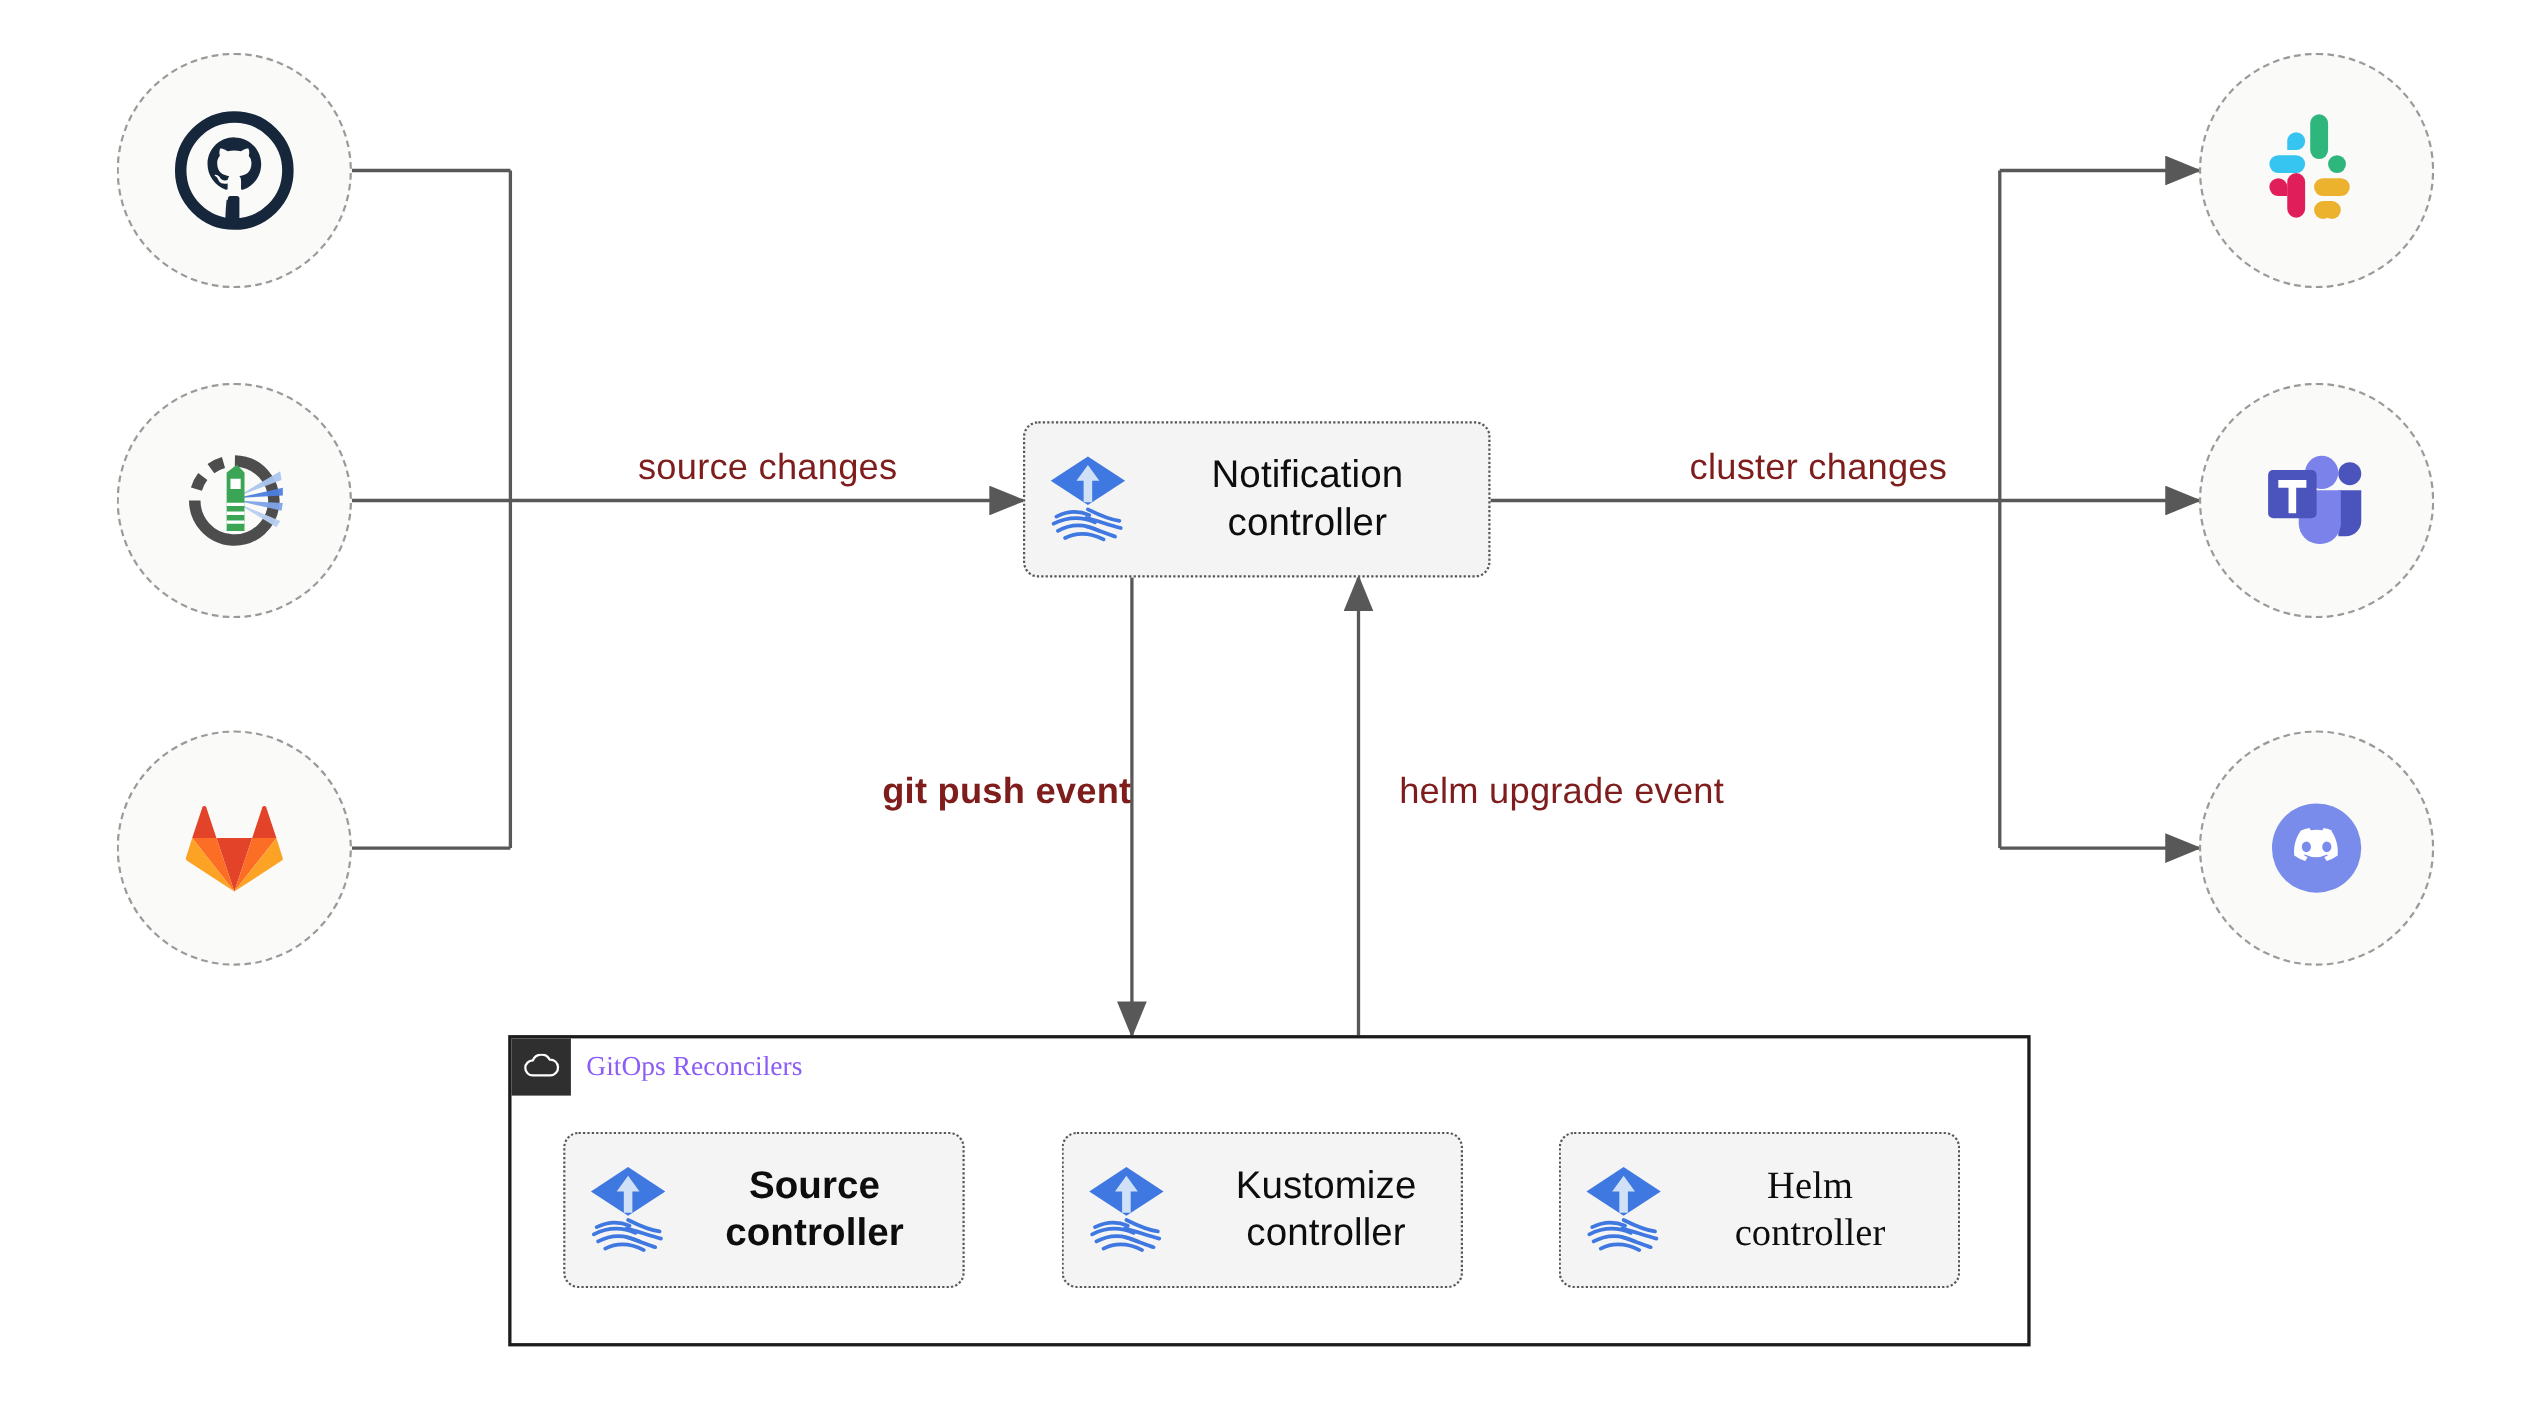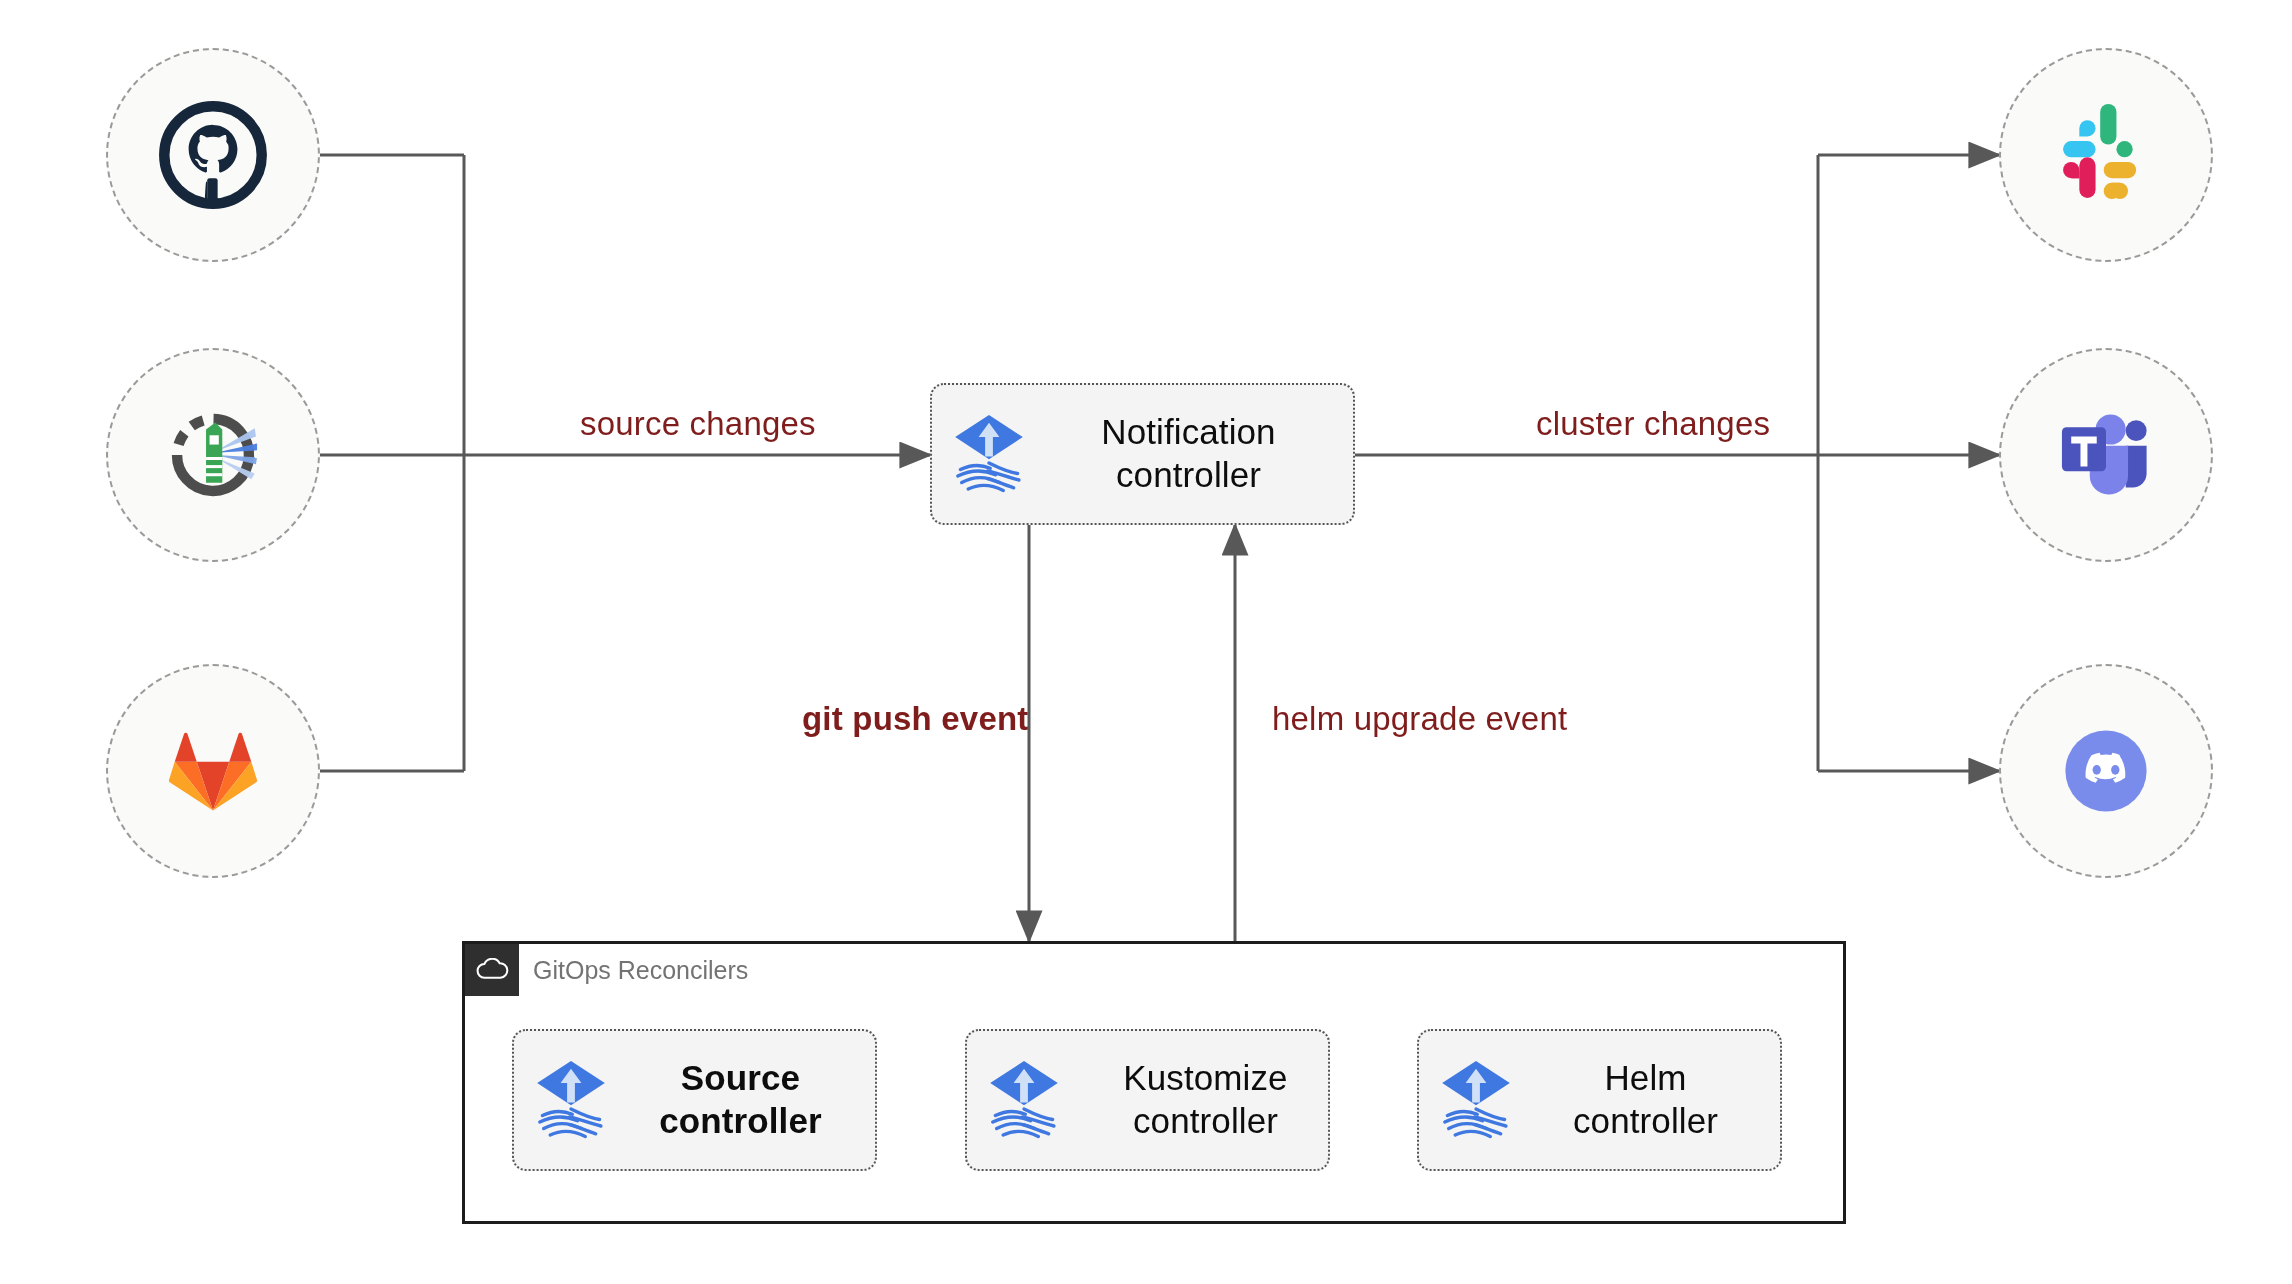--- a/index.html
+++ b/index.html
@@ -57,22 +57,23 @@
     height:52px; display:flex; align-items:stretch;
   }
   #gitops-badge{
     width:54px; height:52px;
     background:#2f2f2f;
     display:flex; align-items:center; justify-content:center;
   }
   #gitops-title{
     display:flex; align-items:center;
     padding-left:14px;
-    font-size:25px; color:#737373;
+    font-size:25px; color:#8b5cf6;
     white-space:nowrap;
+    font-family:Liberation Serif, serif;
   }
 
   
   .edge-label{
     position:absolute;
     font-size:33px;
     color:#7f1d1d;
     white-space:nowrap;
     letter-spacing:.2px;
   }
@@ -257,21 +258,21 @@
         <path d="M14 60 C22 56, 31 56, 41 61"></path>
         <path d="M30 40 C36 43, 44 47, 52 48"></path>
         <path d="M29 46 C37 48, 45 51, 53 53"></path>
         <path d="M29 52 C36 54, 43 57, 49 59"></path>
       </g>
     </svg>
     <div class="ctrl-label">Kustomize
 controller</div>
   </div>
 
-  <div class="ctrl-box" style="left:1417px; top:1029px; width:365px; height:142px;">
+  <div class="ctrl-box" style="left:1417px; top:1029px; width:365px; height:142px;font-family:Liberation Serif, serif;">
     <svg class="ctrl-icon" viewBox="0 0 60 66">
       <path d="M30 3 L56 20 L30 37 L4 20 Z" fill="#3f78e0"></path>
       <path d="M30 9 L38 20 H33 V35 H27 V20 H22 Z" fill="#cfe0f7"></path>
       <g fill="none" stroke="#3f78e0" stroke-width="2.6" stroke-linecap="round">
         <path d="M8 45 C16 41, 24 41, 31 44"></path>
         <path d="M6 50 C16 45, 26 45, 35 49"></path>
         <path d="M9 55 C18 50, 28 50, 38 55"></path>
         <path d="M14 60 C22 56, 31 56, 41 61"></path>
         <path d="M30 40 C36 43, 44 47, 52 48"></path>
         <path d="M29 46 C37 48, 45 51, 53 53"></path>

